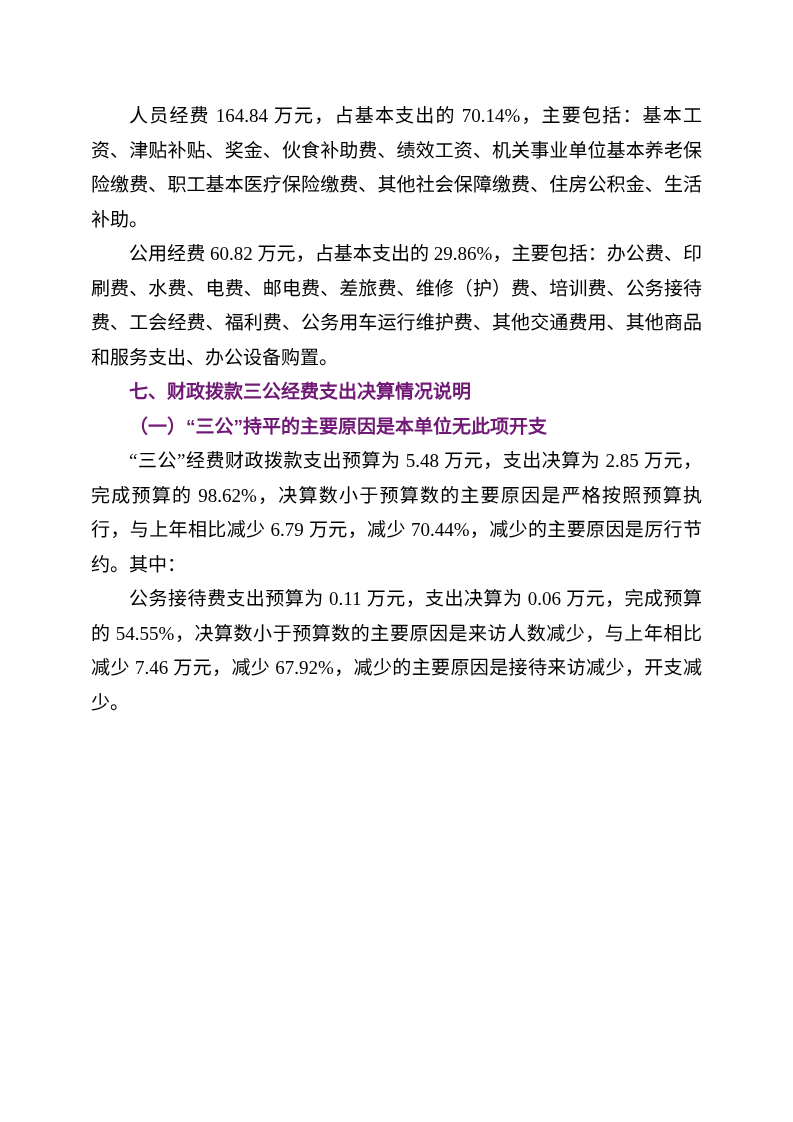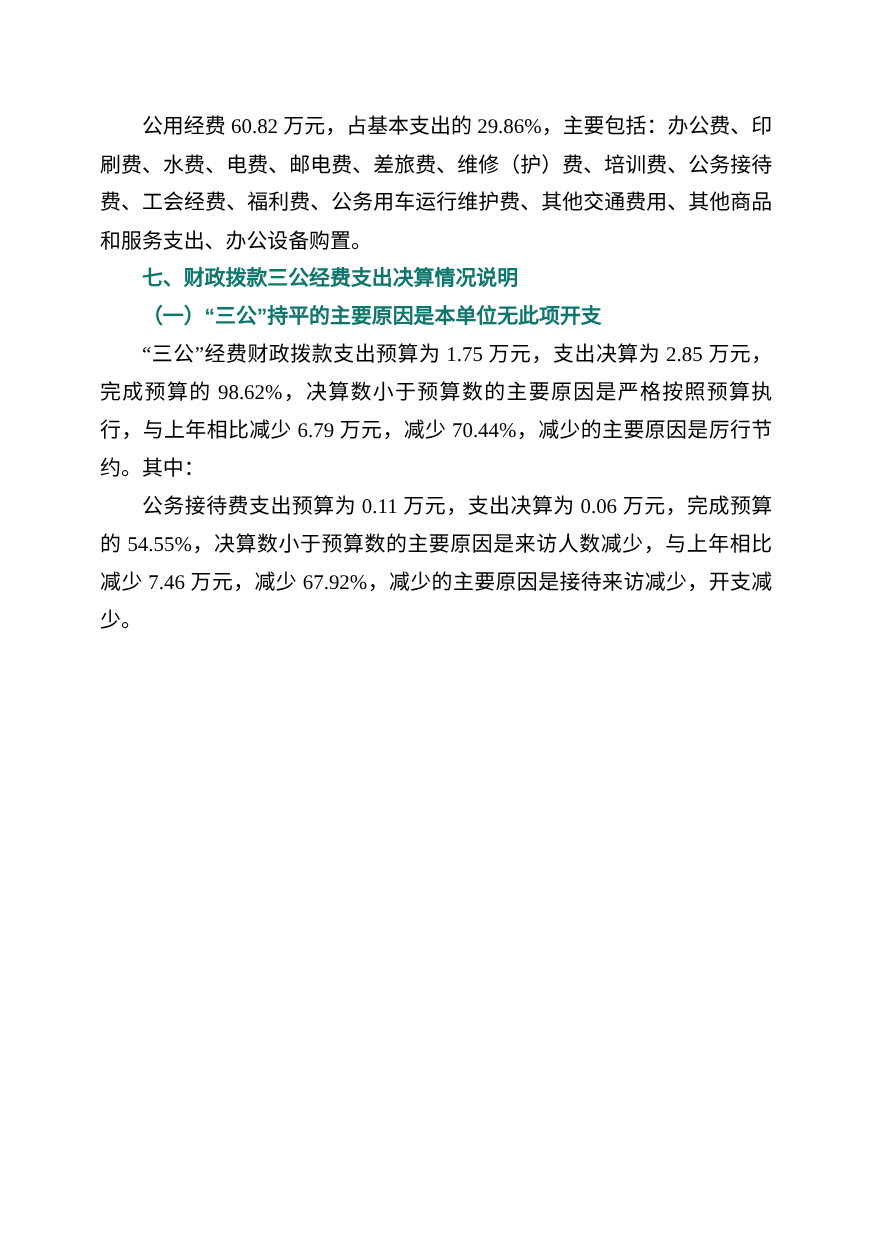--- a/index.html
+++ b/index.html
@@ -30,25 +30,26 @@
     color: #000000;
   }
   .heading {
     margin: 0;
     font-family: "Liberation Sans", "DejaVu Sans", sans-serif;
     font-weight: 700;
     font-size: 19px;
     line-height: 34.5px;
     text-align: left;
     text-indent: 2em;
-    color: #0f766e;
+    color: #701a75;
   }
 </style>
 </head>
 <body>
 
 <div class="page">
+  <p class="para">人员经费 164.84 万元，占基本支出的 70.14%，主要包括：基本工资、津贴补贴、奖金、伙食补助费、绩效工资、机关事业单位基本养老保险缴费、职工基本医疗保险缴费、其他社会保障缴费、住房公积金、生活补助。</p>
   <p class="para">公用经费 60.82 万元，占基本支出的 29.86%，主要包括：办公费、印刷费、水费、电费、邮电费、差旅费、维修（护）费、培训费、公务接待费、工会经费、福利费、公务用车运行维护费、其他交通费用、其他商品和服务支出、办公设备购置。</p>
   <p class="heading">七、财政拨款三公经费支出决算情况说明</p>
   <p class="heading">（一）“三公”持平的主要原因是本单位无此项开支</p>
-  <p class="para">“三公”经费财政拨款支出预算为 1.75 万元，支出决算为 2.85 万元，完成预算的 98.62%，决算数小于预算数的主要原因是严格按照预算执行，与上年相比减少 6.79 万元，减少 70.44%，减少的主要原因是厉行节约。其中：</p>
+  <p class="para">“三公”经费财政拨款支出预算为 5.48 万元，支出决算为 2.85 万元，完成预算的 98.62%，决算数小于预算数的主要原因是严格按照预算执行，与上年相比减少 6.79 万元，减少 70.44%，减少的主要原因是厉行节约。其中：</p>
   <p class="para">公务接待费支出预算为 0.11 万元，支出决算为 0.06 万元，完成预算的 54.55%，决算数小于预算数的主要原因是来访人数减少，与上年相比减少 7.46 万元，减少 67.92%，减少的主要原因是接待来访减少，开支减少。</p>
 </div>
 
 </body></html>

